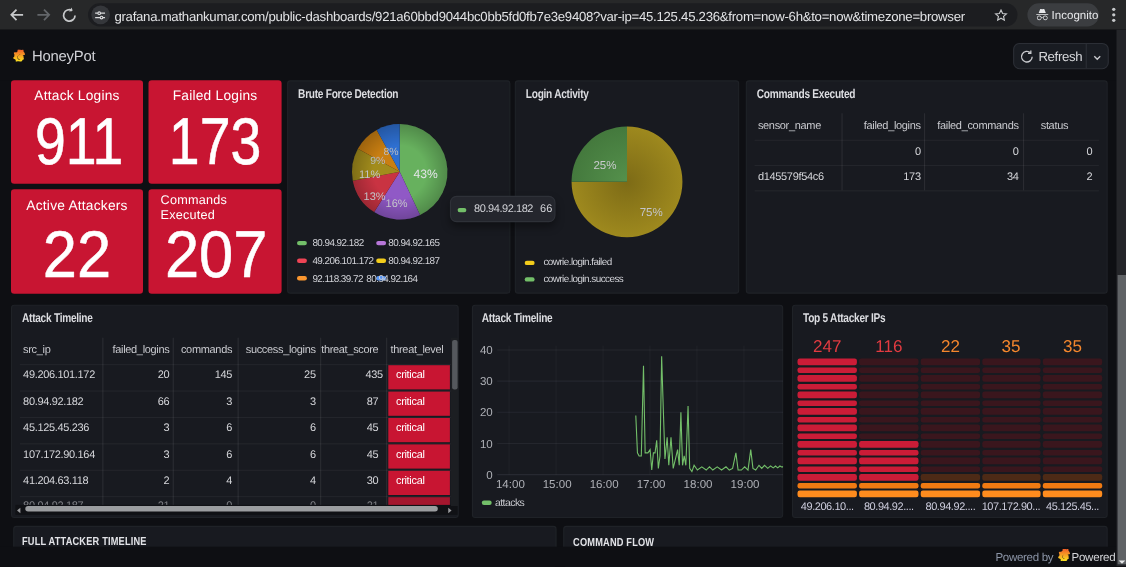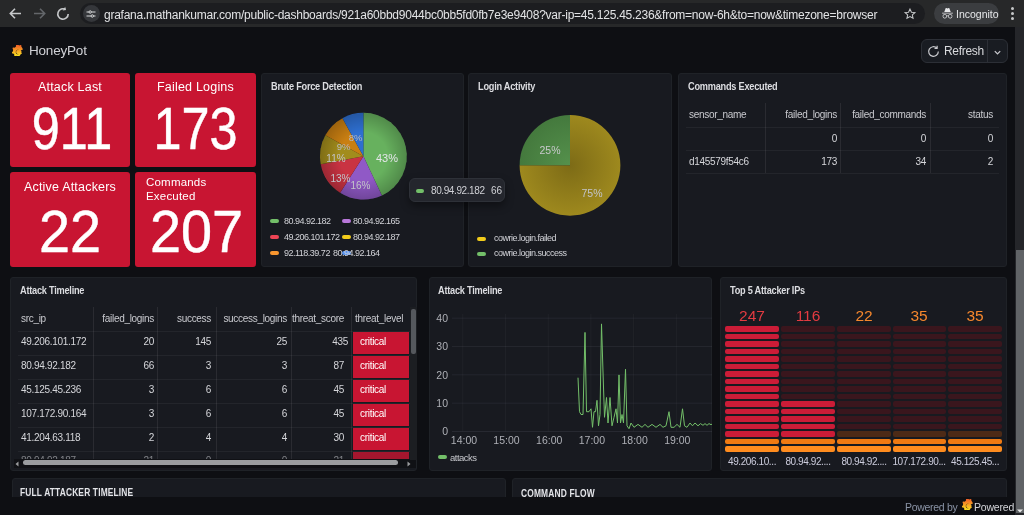--- a/index.html
+++ b/index.html
@@ -81,21 +81,21 @@
     </svg>
     <div class="abs" style="left:22px;top:4px;color:#d9dadd;font-size:12px;letter-spacing:-0.3px;">Refresh</div>
     <div class="abs" style="left:65px;top:0;width:1px;height:22px;background:#2c2f36;"></div>
     <svg class="abs" style="left:71px;top:8px;" width="9" height="9" viewBox="0 0 10 10">
         <path d="M2 3.5 L5 6.5 L8 3.5" stroke="#c9cace" stroke-width="1.4" fill="none"></path>
       </svg>
   </div>
 </div>
 
 <div class="panel red" style="left:10px;top:73px;width:120px;height:94px;">
-  <div class="stitle" style="top:7px;">Attack Last</div>
+  <div class="stitle" style="top:7px;">Attack Logins</div>
   <div class="bignum" style="top:26px;font-size:60px;transform:translateX(2px) scaleX(0.84);">911</div>
 </div>
 <div class="panel red" style="left:135px;top:73px;width:121px;height:94px;">
   <div class="stitle" style="top:7px;">Failed Logins</div>
   <div class="bignum" style="top:26px;font-size:60px;transform:scaleX(0.84);">173</div>
 </div>
 <div class="panel red" style="left:10px;top:172px;width:120px;height:95px;">
   <div class="stitle" style="top:8px;">Active Attackers</div>
   <div class="bignum" style="top:30px;font-size:60px;transform:scaleX(0.93);">22</div>
 </div>
@@ -165,42 +165,42 @@
   <div class="dash" style="left:6px;top:10px;width:8px;height:4px;background:#73bf69;"></div>
   <div class="abs" style="left:21px;top:6px;font-size:10px;letter-spacing:-0.4px;color:#d0d1d6;">80.94.92.182</div>
   <div class="abs" style="left:81px;top:6px;font-size:10px;color:#d0d1d6;">66</div>
 </div>
 
 <div class="panel" style="left:678px;top:73px;width:329px;height:194px;"></div>
 <div class="ptitle" style="left:688px;top:80px;">Commands Executed</div>
 <div class="hdr" style="left:689px;top:109px;">sensor_name</div>
 <div class="hdr" style="left:687px;top:109px;width:150px;text-align:right;">failed_logins</div>
 <div class="hdr" style="left:776px;top:109px;width:150px;text-align:right;">failed_commands</div>
-<div class="hdr" style="left:843px;top:109px;width:150px;text-align:right;">status</div>
+<div class="hdr" style="left:821px;top:109px;width:150px;text-align:right;">status</div>
 <div class="vline" style="left:765px;top:103px;height:70px;"></div>
 <div class="vline" style="left:840px;top:103px;height:70px;"></div>
 <div class="vline" style="left:930px;top:103px;height:70px;"></div>
 <div class="hline" style="left:686px;top:127px;width:313px;"></div>
 <div class="cell" style="left:687px;top:133px;width:150px;text-align:right;">0</div>
 <div class="cell" style="left:776px;top:133px;width:150px;text-align:right;">0</div>
 <div class="cell" style="left:843px;top:133px;width:150px;text-align:right;">0</div>
 <div class="hline" style="left:686px;top:150px;width:313px;"></div>
 <div class="cell" style="left:689px;top:156px;">d145579f54c6</div>
 <div class="cell" style="left:687px;top:156px;width:150px;text-align:right;">173</div>
 <div class="cell" style="left:776px;top:156px;width:150px;text-align:right;">34</div>
 <div class="cell" style="left:843px;top:156px;width:150px;text-align:right;">2</div>
 <div class="hline" style="left:686px;top:173px;width:313px;"></div>
 
 <div class="panel" style="left:10px;top:277px;width:407px;height:194px;"></div>
 <div class="ptitle" style="left:20px;top:284px;">Attack Timeline</div>
 <div class="abs" style="left:10px;top:277px;width:407px;height:194px;overflow:hidden;">
 
   <div class="hdr" style="left:11px;top:36px;">src_ip</div>
   <div class="hdr" style="left:4px;top:36px;width:140px;text-align:right;">failed_logins</div>
-  <div class="hdr" style="left:61px;top:36px;width:140px;text-align:right;">success</div>
+  <div class="hdr" style="left:61px;top:36px;width:140px;text-align:right;">commands</div>
   <div class="hdr" style="left:137px;top:36px;width:140px;text-align:right;">success_logins</div>
   <div class="hdr" style="left:194px;top:36px;width:140px;text-align:right;">threat_score</div>
   <div class="hdr" style="left:345px;top:36px;">threat_level</div>
 
   <div class="vline" style="left:82.5px;top:30px;height:153px;"></div>
   <div class="vline" style="left:147px;top:30px;height:153px;"></div>
   <div class="vline" style="left:206px;top:30px;height:153px;"></div>
   <div class="vline" style="left:281px;top:30px;height:153px;"></div>
   <div class="vline" style="left:341px;top:30px;height:153px;"></div>
   <div class="hline" style="left:8px;top:54px;width:393px;"></div>

